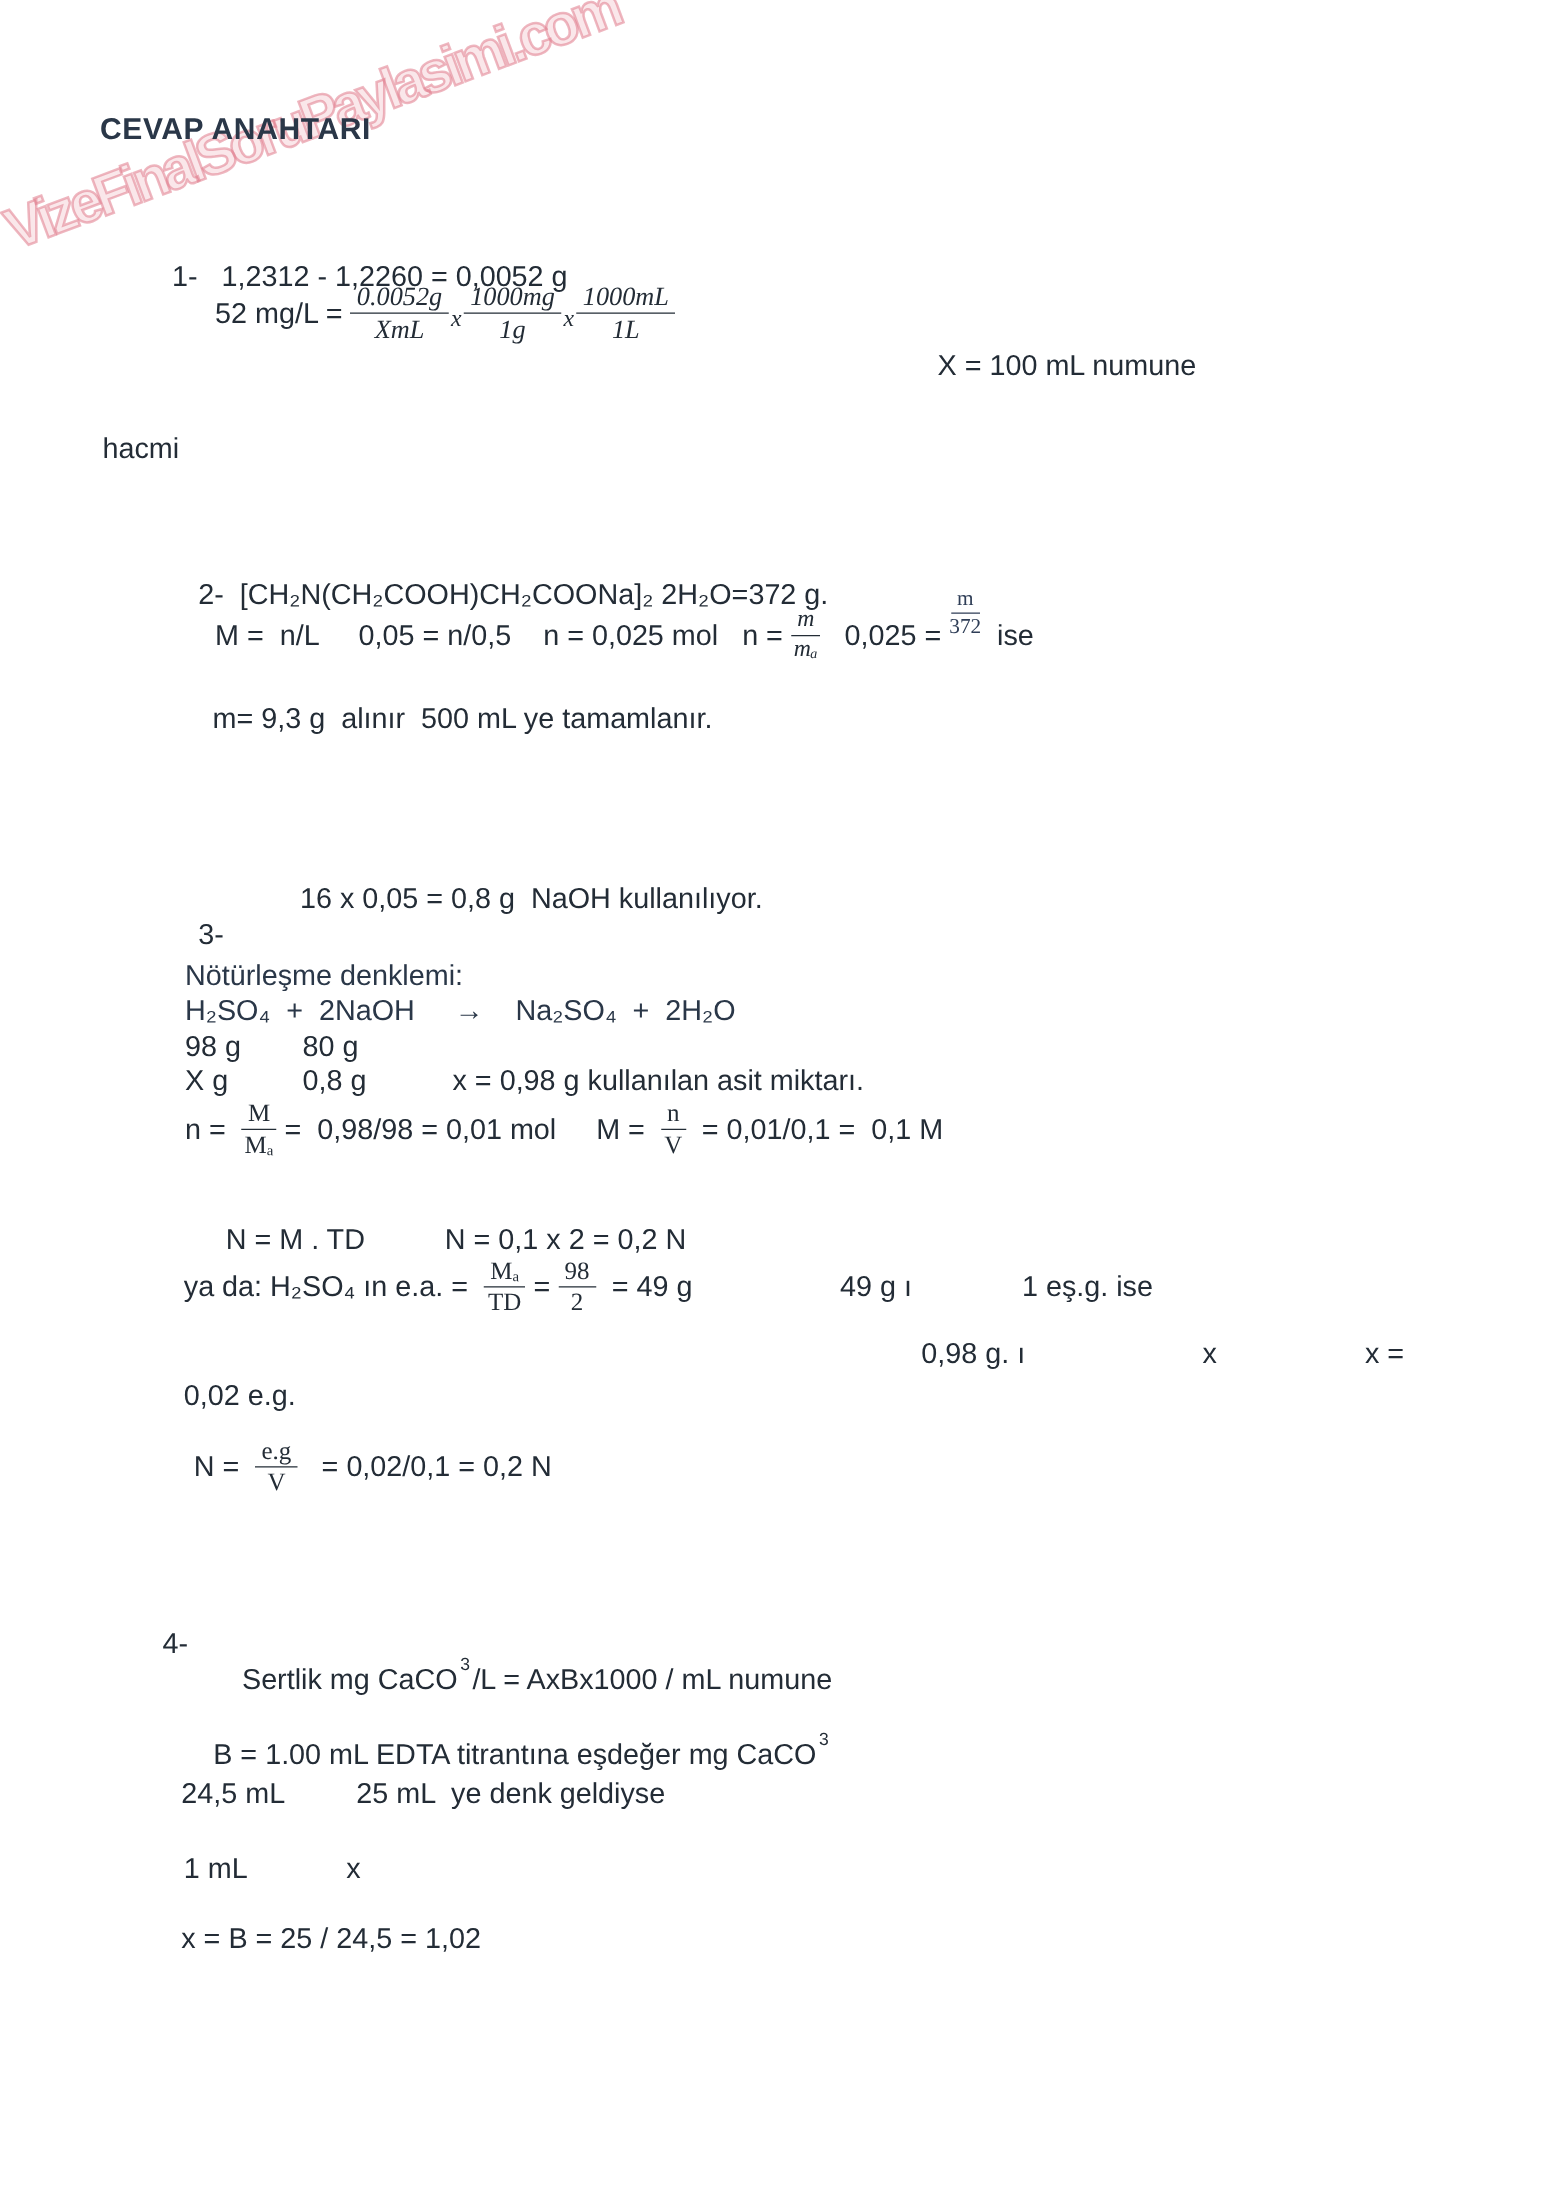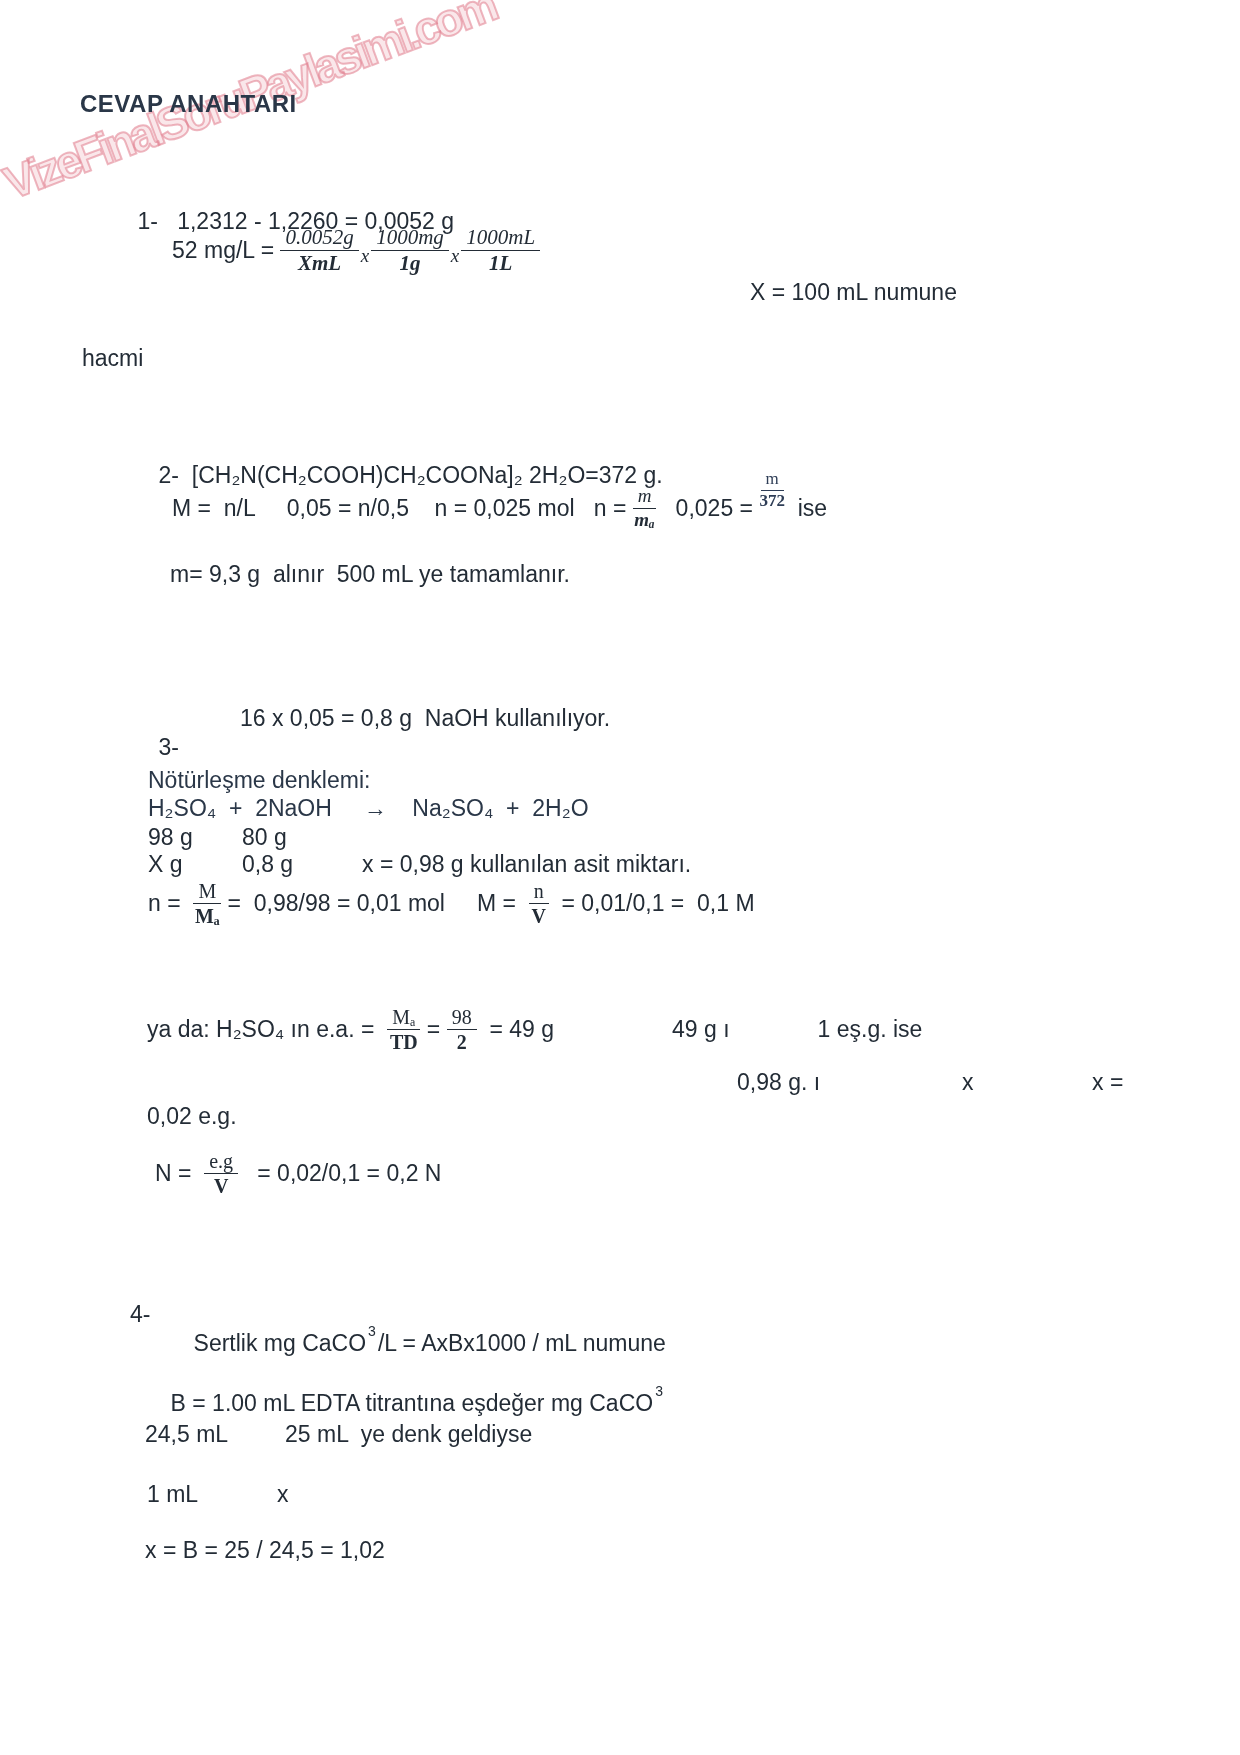--- a/index.html
+++ b/index.html
@@ -22,21 +22,21 @@
     transform:rotate(-20.5deg); transform-origin:left center;
     pointer-events:none;
   }
   
   .frac {
     display:inline-flex; flex-direction:column; align-items:center;
     font-family:"Liberation Serif","DejaVu Serif",serif;
     font-size:20px; line-height:1.1; text-align:center;
   }
   .frac .fn { padding:0 5px 1px; border-bottom:1.6px solid currentColor; }
-  .frac .fd { padding-top:1px;font-weight:bold; }
+  .frac .fd { padding-top:1px; }
   .frac-eq1 { font-size:21px; font-style:italic; }
   .frac-mm  { font-size:19px; font-style:italic; }
   .frac-raised {
     font-size:17px; color:#2e3d56;
     transform:translateY(-18px);
   }
   .mulx {
     align-self:flex-end; margin:0 2px 8px 2px;
     font-family:"Liberation Serif","DejaVu Serif",serif;
     font-style:italic; font-size:19px;
@@ -123,20 +123,23 @@
       <span class="fd">Mₐ</span>
     </span>
     <span> =  0,98/98 = 0,01 mol     M =  </span>
     <span class="frac">
       <span class="fn">n</span>
       <span class="fd">V</span>
     </span>
     <span>  = 0,01/0,1 =  0,1 M</span>
   </div>
 
+  <div class="t" style="left:155px; top:948px;">
+    <span>N = M . TD          N = 0,1 x 2 = </span><span class="bold">0,2 N</span>
+  </div>
 
   <div class="row" style="left:147px; top:1006px;">
     <span class="bold">ya da</span>
     <span>: H₂SO₄ ın e.a. =  </span>
     <span class="frac">
       <span class="fn">Mₐ</span>
       <span class="fd">TD</span>
     </span>
     <span> = </span>
     <span class="frac">

